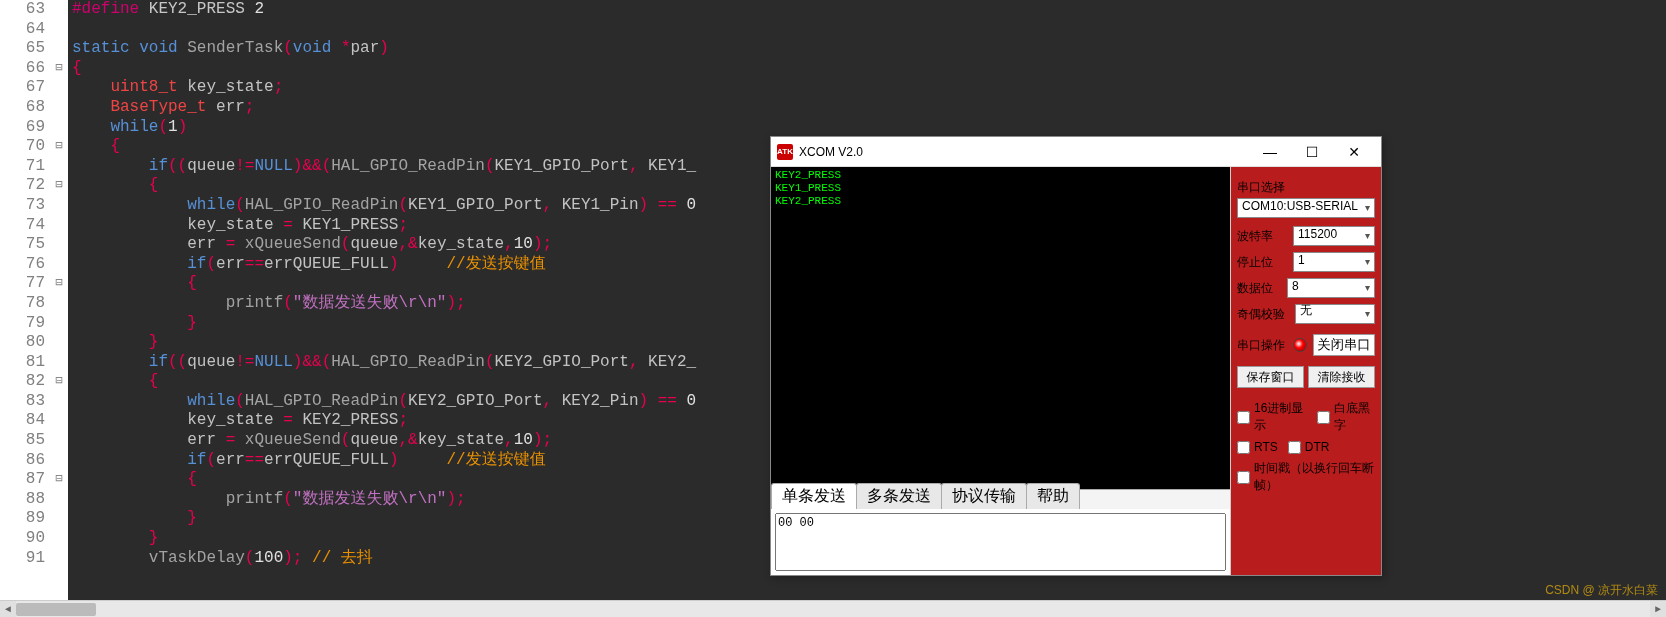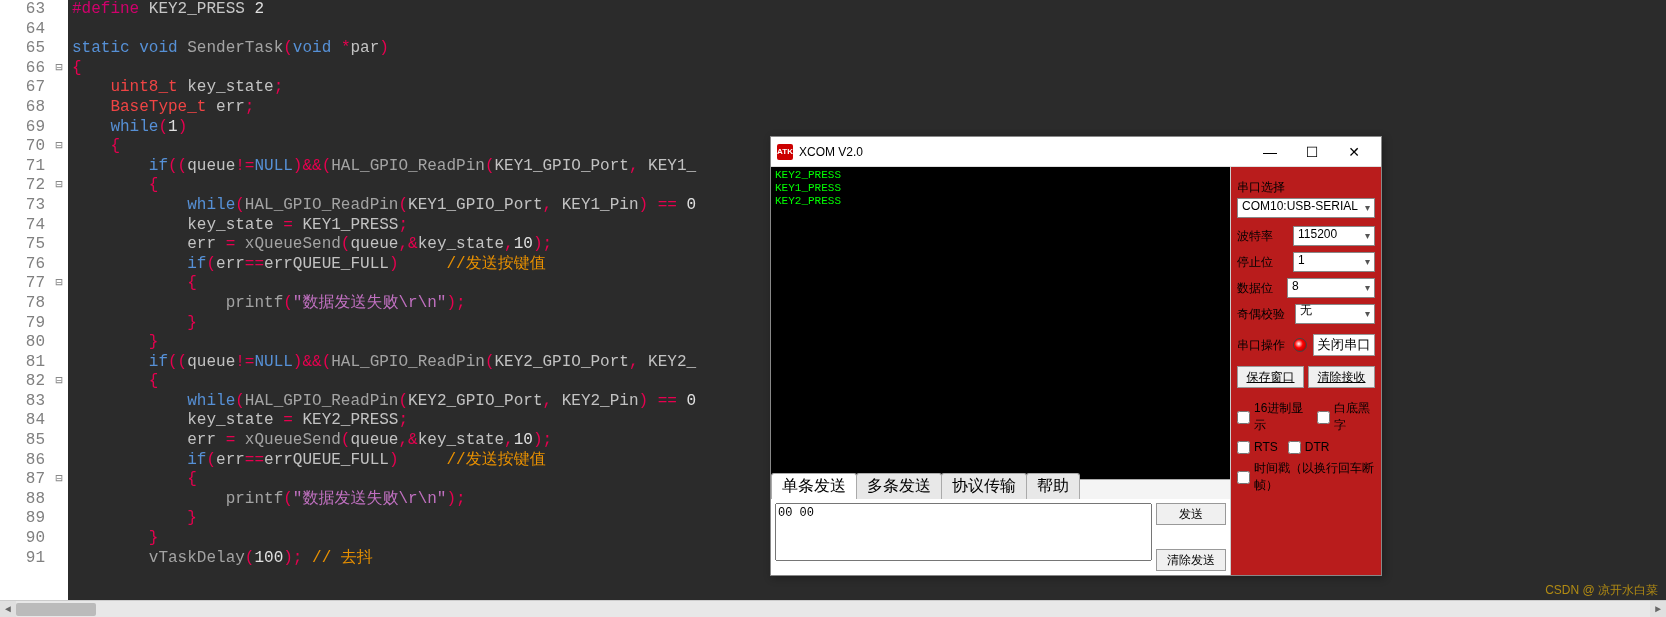--- a/index.html
+++ b/index.html
@@ -104,21 +104,21 @@
 .x-btn { width:70px; height:22px; font-size:12px; border:1px solid #999; background:#f0f0f0; }
 .x-right { width:150px; padding:8px 6px; background:#b91c1c; font-size:12px; }
 .x-right .label { margin:4px 0 2px; }
 .x-right select, .x-right .combo { width:100%; height:20px; font-size:12px; border:1px solid #888; background:#fff; }
 .x-right .combo { display:flex; align-items:flex-end; padding:4px 4px; justify-content:space-between; }
 .x-right .combo::after { content:"▾"; font-size:10px; color:#555; }
 .x-op-row { display:flex; align-items:center; gap:6px; margin-top:10px; }
 .x-dot { width:14px; height:14px; border-radius:50%; background:radial-gradient(circle at 40% 40%, #fff 0%, #f00 40%, #800 100%); border:1px solid #444; }
 .x-close-port { flex:1; height:22px; border:1px solid #999; background:#fefefe; }
 .x-bpair { display:flex; gap:4px; margin-top:10px; }
-.x-bpair .x-btn { flex:1; width:auto;text-decoration:underline; }
+.x-bpair .x-btn { flex:1; width:auto; }
 .x-cb { display:flex; align-items:center; gap:4px; margin-top:6px; font-size:12px; }
 .x-cbrow { display:flex; gap:10px; }
 .watermark { position:absolute; right:8px; bottom:18px; color:#eab308; font-size:12px; font-family:Arial; opacity:.7; }
 .scroll-h { position:absolute; left:0; bottom:0; width:100%; height:17px; background:#e8e8e8; border-top:1px solid #ccc; }
 .scroll-h .thumb { position:absolute; left:16px; top:2px; width:80px; height:13px; background:#bbb; border-radius:2px; }
 .scroll-h .arrow { position:absolute; top:0; width:16px; height:17px; background:#e0e0e0; text-align:center; font-size:10px; line-height:17px; color:#666; }
 .scroll-h .arrow.l { left:0; }
 .scroll-h .arrow.r { right:0; }
 </style>
 </head>
@@ -208,24 +208,20 @@
 KEY1_PRESS
 KEY2_PRESS</div>
       <div class="x-tabs" id="xtabs">
           <div class="x-tab">单条发送</div>
           <div class="x-tab inactive">多条发送</div>
           <div class="x-tab inactive">协议传输</div>
           <div class="x-tab inactive">帮助</div>
         </div>
       <div class="x-send-area">
         <textarea style="">00 00</textarea>
-        <div class="x-btncol">
-          <button class="x-btn">发送</button>
-          <button class="x-btn" style="margin-top:20px">清除发送</button>
-        </div>
       </div>
     </div>
     <div class="x-right">
       <div class="label">串口选择</div>
       <div class="combo">
           <span>COM10:USB-SERIAL</span>
         </div>
       <div style="display:flex;align-items:center;gap:6px;margin-top:8px">
         <span style="width:50px">波特率</span>
         <div class="combo" style="flex:1">

